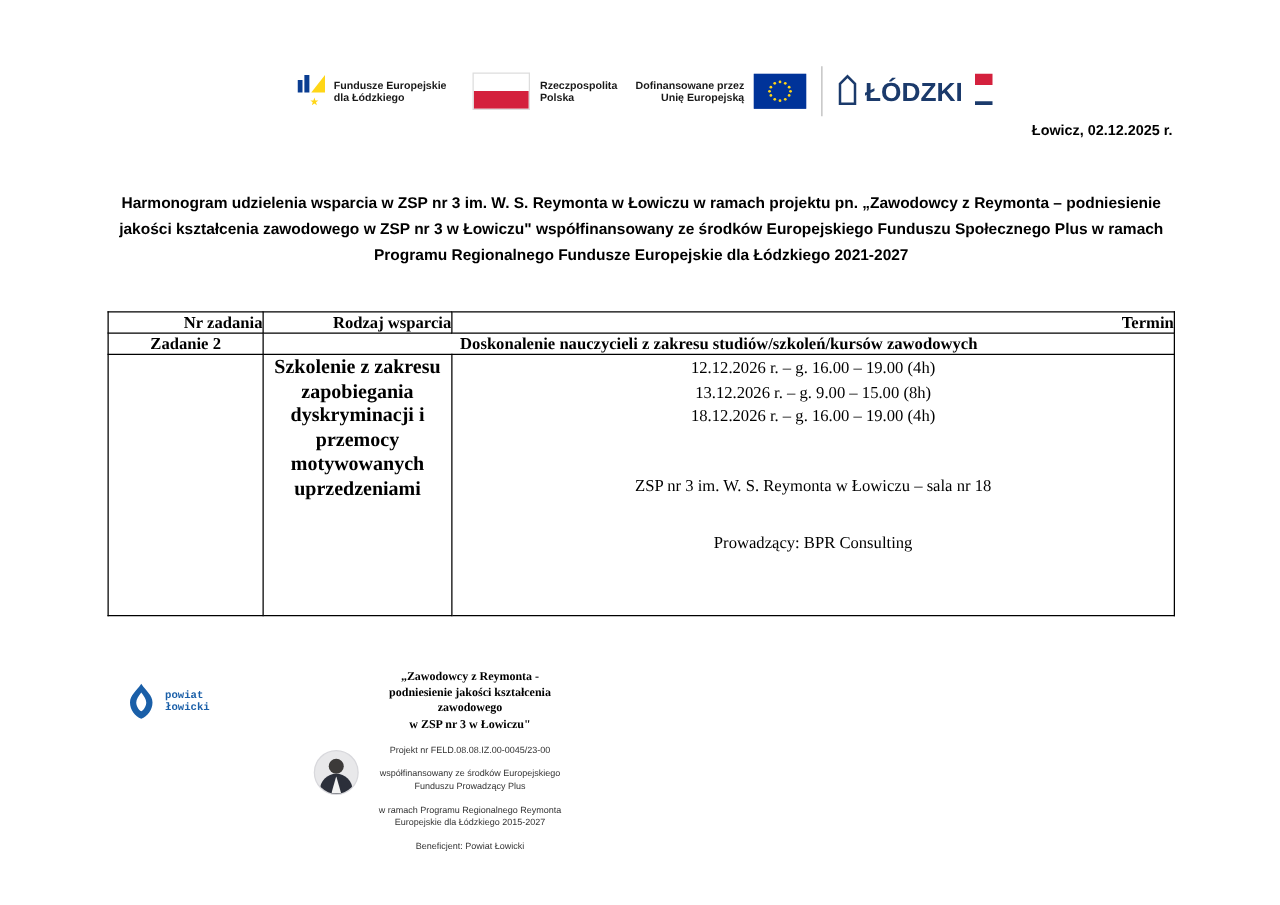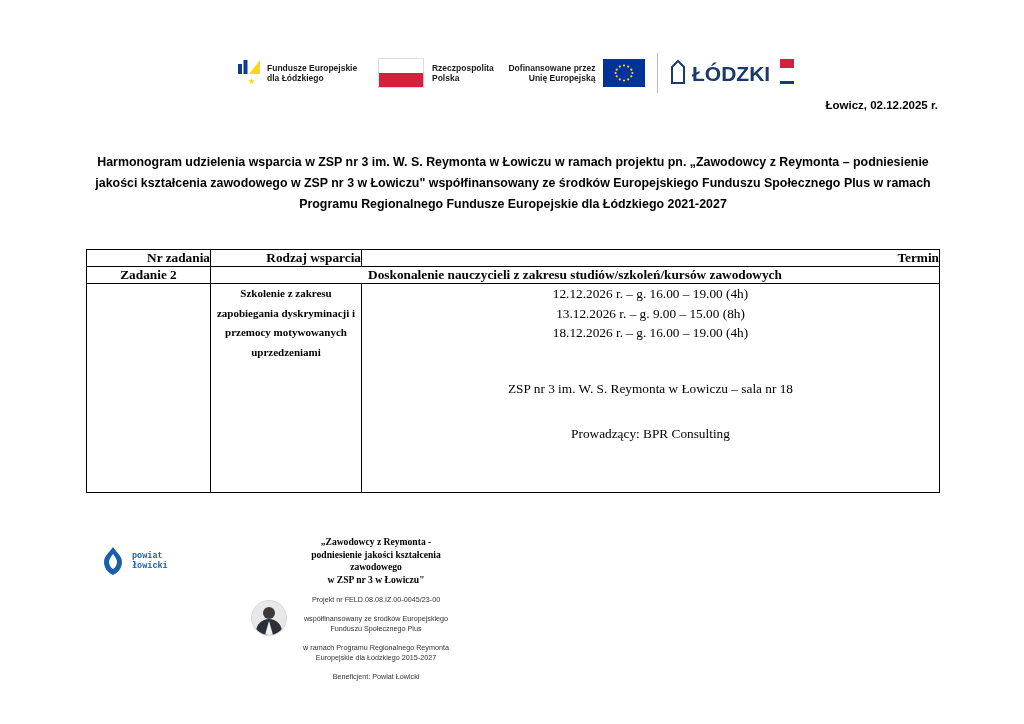--- a/index.html
+++ b/index.html
@@ -158,21 +158,21 @@
   }
   .task-cell {
     text-align: center;
     font-weight: 700;
     font-size: 13.3px;
     padding: 2px 0 3px 0;
   }
   .support-cell {
     text-align: center;
     font-weight: 700;
-    font-size: 11px;
+    font-size: 16px;
     line-height: 19.5px;
     padding: 8px 6px 0 6px;
   }
   .term-cell {
     text-align: center;
     font-size: 13.3px;
     line-height: 19.5px;
     padding: 56px 6px 0 6px;
     height: 208px;
   }
@@ -403,21 +403,21 @@
       <div class="fc-title">
         <div>„Zawodowcy z Reymonta -</div>
         <div>podniesienie jakości kształcenia</div>
         <div>zawodowego</div>
         <div>w ZSP nr 3 w Łowiczu"</div>
       </div>
       <div class="fc-body">
         <p>Projekt nr FELD.08.08.IZ.00-0045/23-00</p>
         <p>
           <span>współfinansowany ze środków Europejskiego</span><br>
-          <span>Funduszu Społecznego Plus</span>
+          <span>Funduszu Prowadzący Plus</span>
         </p>
         <p>
           <span>w ramach Programu Regionalnego Reymonta</span><br>
           <span>Europejskie dla Łódzkiego 2015-2027</span>
         </p>
         <p>Beneficjent: Powiat Łowicki</p>
       </div>
     </div>
   </div>
 

